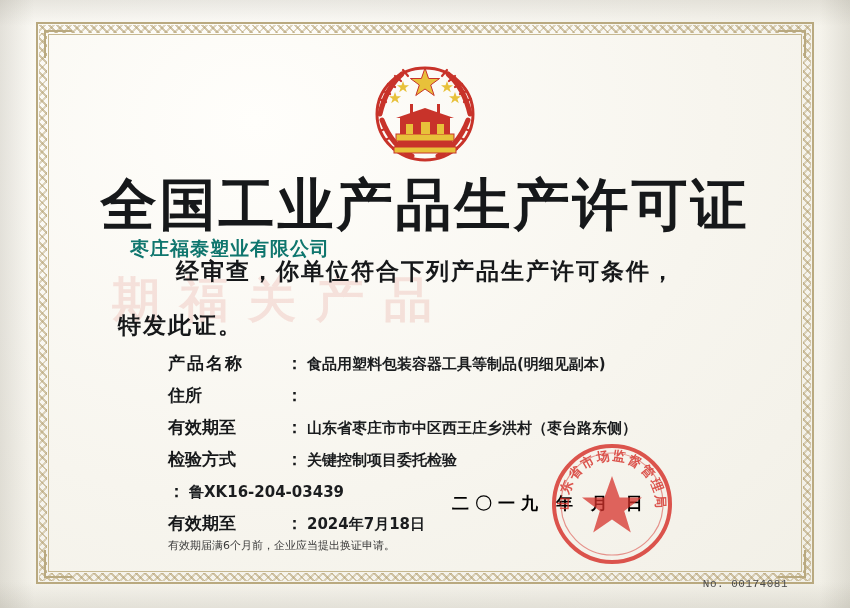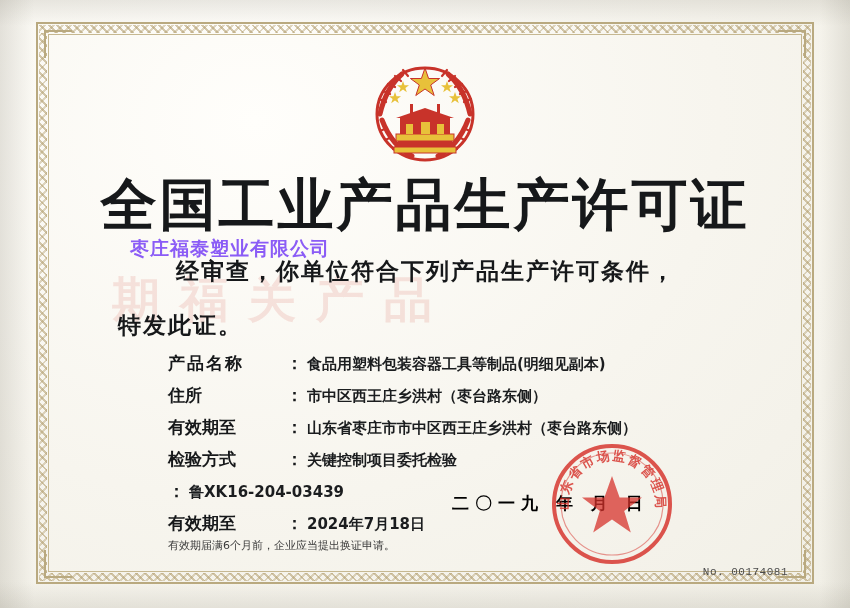--- a/index.html
+++ b/index.html
@@ -134,21 +134,21 @@
   }
 
   
   .company {
     position: absolute;
     left: 130px;
     top: 236px;
     font-family: "DejaVu Sans", sans-serif;
     font-size: 19px;
     font-weight: bold;
-    color: #8b5cf6;
+    color: #0f766e;
     letter-spacing: 1px;
   }
 
   
   .body-line1 {
     position: absolute;
     left: 130px;
     right: 90px;
     top: 256px;
     font-family: "DejaVu Sans", sans-serif;
@@ -229,21 +229,21 @@
     font-family: "DejaVu Sans", sans-serif;
     font-size: 11px;
     color: #3a3a3a;
     letter-spacing: 0px;
   }
 
   
   .serial {
     position: absolute;
     right: 62px;
-    bottom: 30px;
+    bottom: 18px;
     font-family: "Liberation Mono", monospace;
     font-size: 11px;
     color: #4a4a4a;
     letter-spacing: 0.5px;
   }
 
   
   .seal {
     position: absolute;
     left: 548px;
@@ -335,21 +335,20 @@
 
     <div class="field-row">
       <span class="field-label product">产品名称</span>
       <span class="field-colon">：</span>
       <span class="field-value">食品用塑料包装容器工具等制品(明细见副本)</span>
     </div>
 
     <div class="field-row">
       <span class="field-label" style="letter-spacing:0;justify-content:space-between;">住所</span>
       <span class="field-colon">：</span>
-      <span class="field-value">市中区西王庄乡洪村（枣台路东侧）</span>
     </div>
 
     <div class="field-row">
       <span class="field-label">有效期至</span>
       <span class="field-colon">：</span>
       <span class="field-value">山东省枣庄市市中区西王庄乡洪村（枣台路东侧）</span>
     </div>
 
     <div class="field-row">
       <span class="field-label">检验方式</span>

